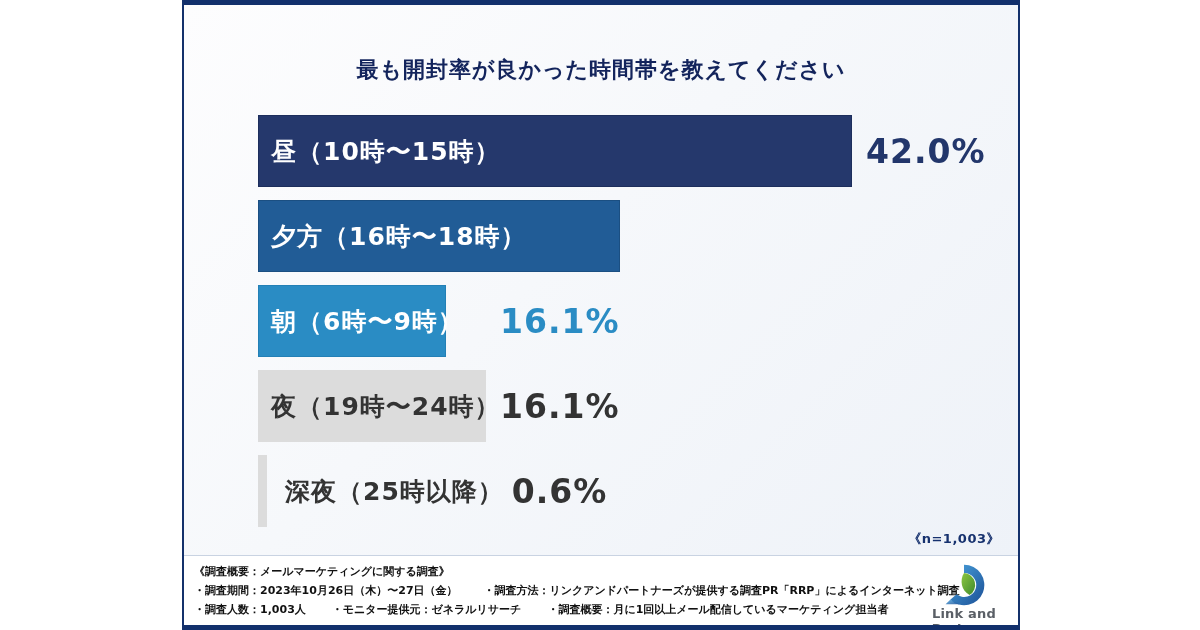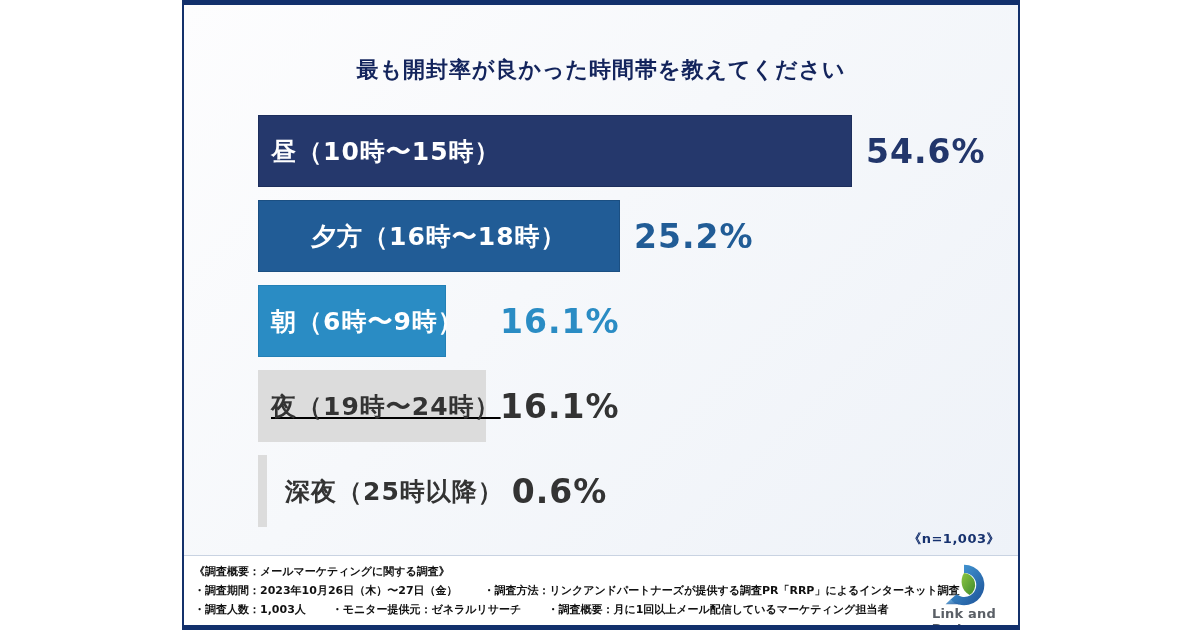--- a/index.html
+++ b/index.html
@@ -173,39 +173,38 @@
     <div class="chart-area">
 
       <div class="chart-title">最も開封率が良かった時間帯を教えてください</div>
 
       <div class="bars">
 
         <div class="bar-row">
           <div class="bar" id="bar0" style="width: 594px; background: rgb(37, 56, 108); border: 1px solid rgb(29, 46, 92);">
             <span class="bar-label" id="barlabel0" style="color: rgb(255, 255, 255);">昼（10時〜15時）</span>
           </div>
-          <div class="bar-value" id="barval0" style="left: 594px; color: rgb(34, 54, 107);">54.6%</div>
-        </div>
-
-        <div class="bar-row">
-          <div class="bar" id="bar1" style="width: 362px; background: rgb(33, 92, 150); border: 1px solid rgb(27, 79, 130); padding-left: 40px;">
+          <div class="bar-value" id="barval0" style="left: 594px; color: rgb(34, 54, 107);">42.0%</div>
+        </div>
+
+        <div class="bar-row">
+          <div class="bar" id="bar1" style="width: 362px; background: rgb(33, 92, 150); border: 1px solid rgb(27, 79, 130);">
             <span class="bar-label" id="barlabel1" style="color: rgb(255, 255, 255);">夕方（16時〜18時）</span>
           </div>
-          <div class="bar-value" id="barval1" style="left: 362px; color: rgb(33, 92, 150);">25.2%</div>
         </div>
 
         <div class="bar-row">
           <div class="bar" id="bar2" style="width: 188px; background: rgb(42, 140, 196); border: 1px solid rgb(35, 128, 182);">
             <span class="bar-label" id="barlabel2" style="color: rgb(255, 255, 255);">朝（6時〜9時）</span>
           </div>
           <div class="bar-value" id="barval2" style="left: 228px; color: rgb(42, 140, 196);">16.1%</div>
         </div>
 
         <div class="bar-row">
-          <div class="bar" id="bar3" style="width: 228px; background: rgb(220, 220, 220); border: 1px solid rgb(220, 220, 220); text-decoration: underline;">
+          <div class="bar" id="bar3" style="width: 228px; background: rgb(220, 220, 220); border: 1px solid rgb(220, 220, 220);">
             <span class="bar-label" id="barlabel3" style="color: rgb(51, 51, 51);">夜（19時〜24時）</span>
           </div>
           <div class="bar-value" id="barval3" style="left: 228px; color: rgb(51, 51, 51);">16.1%</div>
         </div>
 
         <div class="bar-row">
           <div class="bar" id="bar4" style="width: 9px; background: rgb(220, 220, 220); border: 1px solid rgb(220, 220, 220);"></div>
           <div class="bar-value" id="barval4" style="left: 9px; color: rgb(51, 51, 51);">
               <span class="bar-label" style="color: rgb(51, 51, 51); padding-left: 4px;">深夜（25時以降）</span>
               <span style="padding-left: 8px;">0.6%</span>

